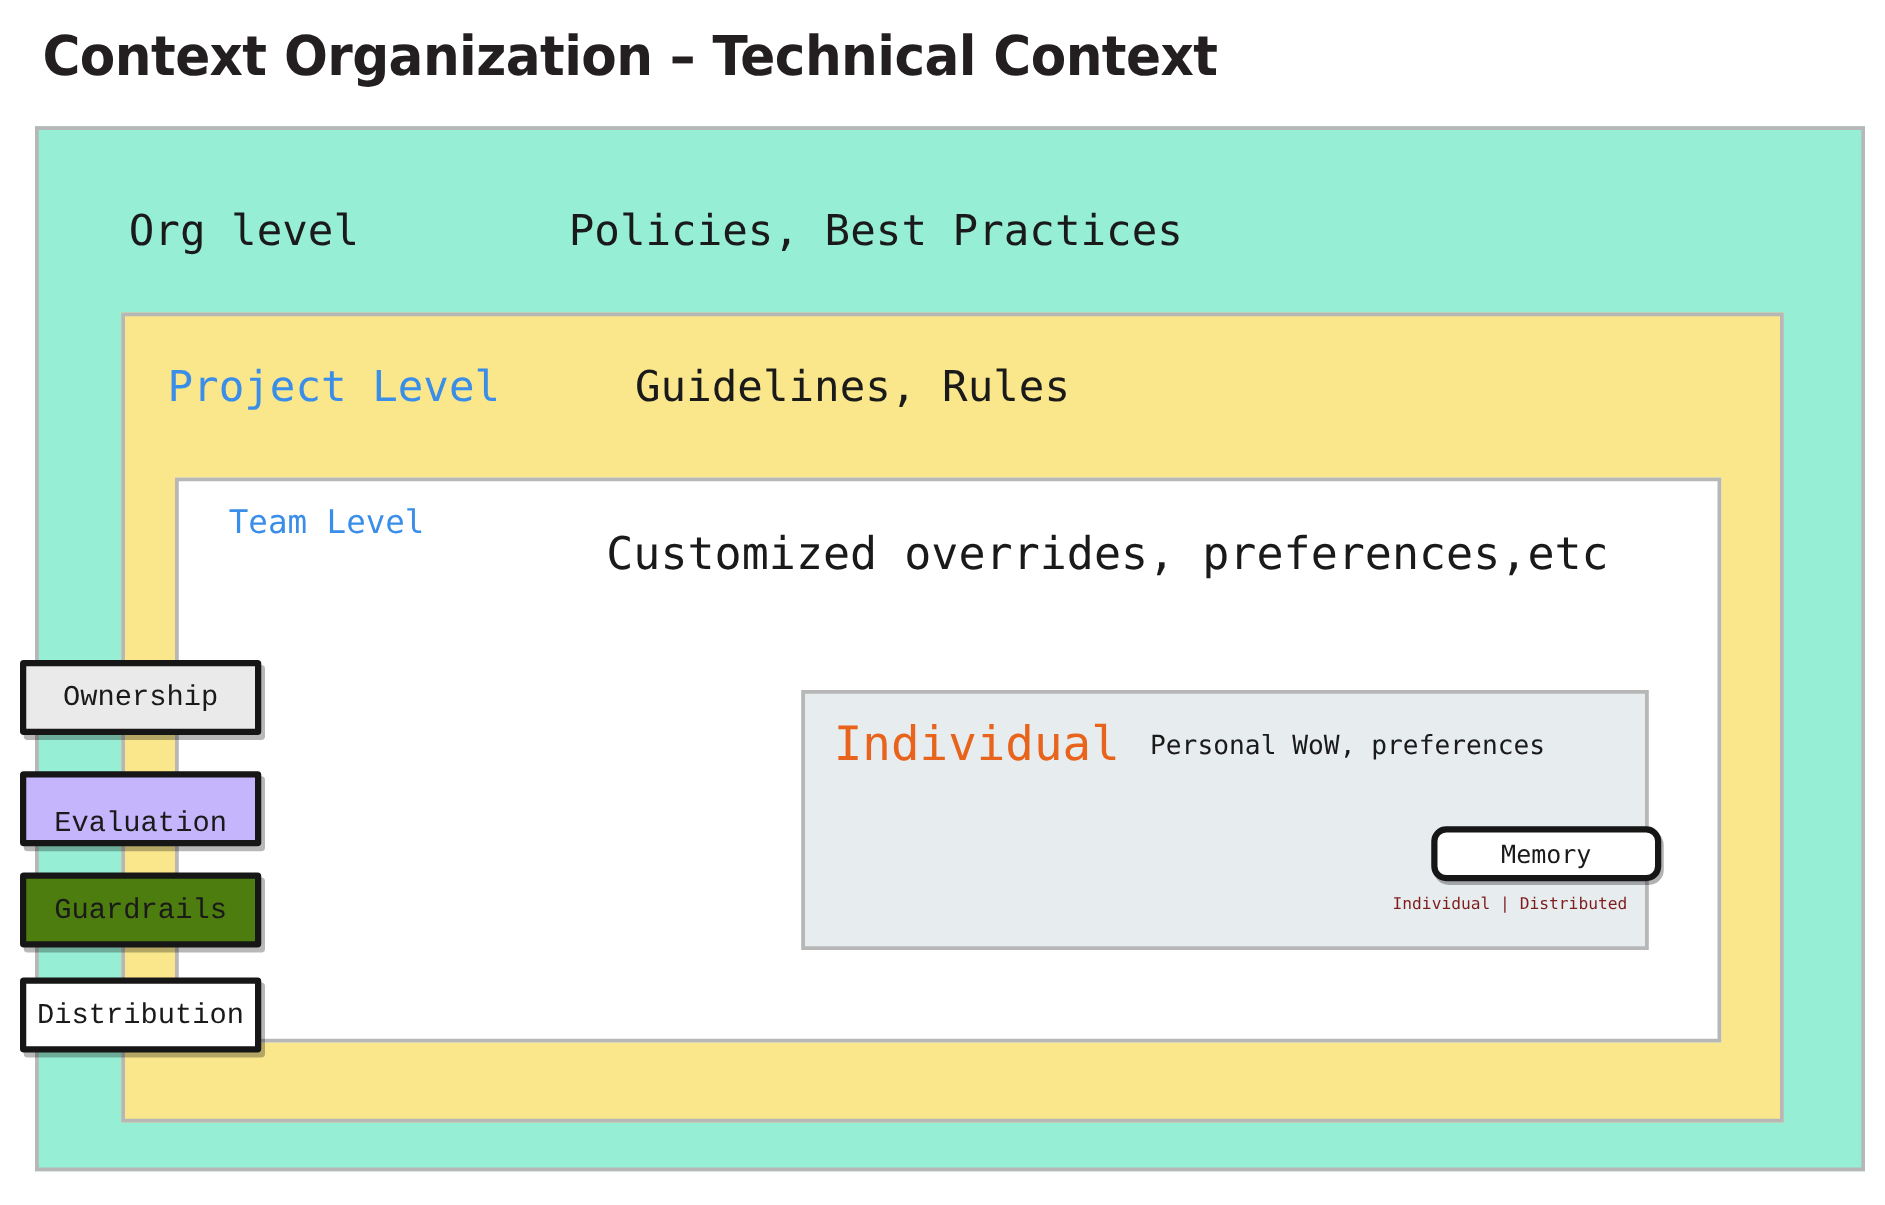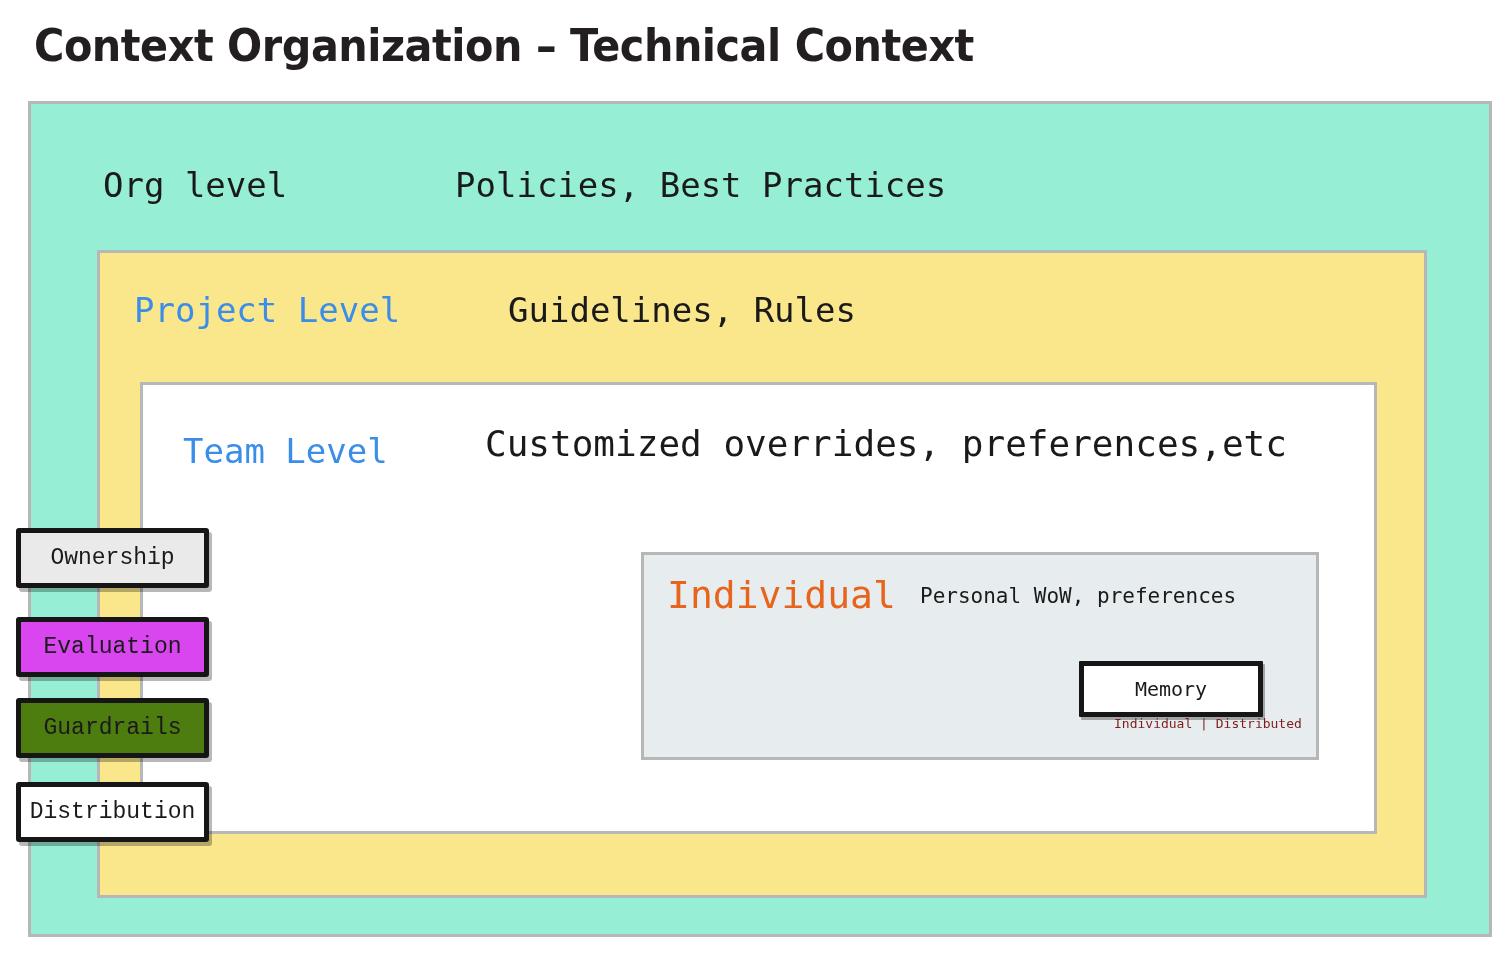--- a/index.html
+++ b/index.html
@@ -74,37 +74,37 @@
   }
   .row-label.blue { color: #3A8DE8; }
   .row-label.orange { color: #E8641C; }
 
   #org-level-label   { left: 103px; top: 165px;  font-size: 34px; }
   #org-level-desc    { left: 455px; top: 165px;  font-size: 34px; }
 
   #project-level-label { left: 134px; top: 290px; font-size: 34px; }
   #project-level-desc  { left: 508px; top: 290px; font-size: 34px; }
 
-  #team-level-label  { left: 183px; top: 431px;  font-size: 34px; }
+  #team-level-label  { left: 183px; top: 403px;  font-size: 26px; }
   #team-level-desc   { left: 485px; top: 423px;  font-size: 36px; }
 
   #individual-label  { left: 667px; top: 573px;  font-size: 38px; }
   #individual-desc   { left: 920px; top: 584px;  font-size: 21px; }
 
   
   #memory-card {
     position: absolute;
-    left: 1079px;
+    left: 1145px;
     top: 661px;
     width: 184px;
-    height: 56px;
+    height: 44px;
     box-sizing: border-box;
     background: #ffffff;
     border: 5px solid #161616;
-    border-radius: 1px;
+    border-radius: 12px;
     display: flex;
     align-items: center;
     justify-content: center;
     box-shadow: 2px 3px 0 rgba(0,0,0,0.30);
   }
   #memory-label {
     font-family: "DejaVu Sans Mono", "Liberation Mono", monospace;
     font-size: 20px;
     color: #1a1a1a;
     white-space: nowrap;
@@ -136,21 +136,21 @@
     box-shadow: 3px 4px 0 rgba(0,0,0,0.28);
     z-index: 5;
   }
   .side-tag span {
     font-family: Liberation Mono, monospace;
     font-size: 23px;
     color: #1a1a1a;
     white-space: nowrap;
   }
   #side-tag-ownership   { top: 528px; background: #EAEAEA; }
-  #side-tag-evaluation  { top: 617px; background: #d946ef; }
+  #side-tag-evaluation  { top: 617px; background: #c4b5fd; align-items: flex-end; }
   #side-tag-guardrails  { top: 698px; background: #4d7c0f; }
   #side-tag-distribution{ top: 782px; background: #ffffff; }
 </style>
 </head>
 <body>
 
 <div id="page-title">Context Organization – Technical Context</div>
 
 <div class="level-box" id="org-box">
 </div>

